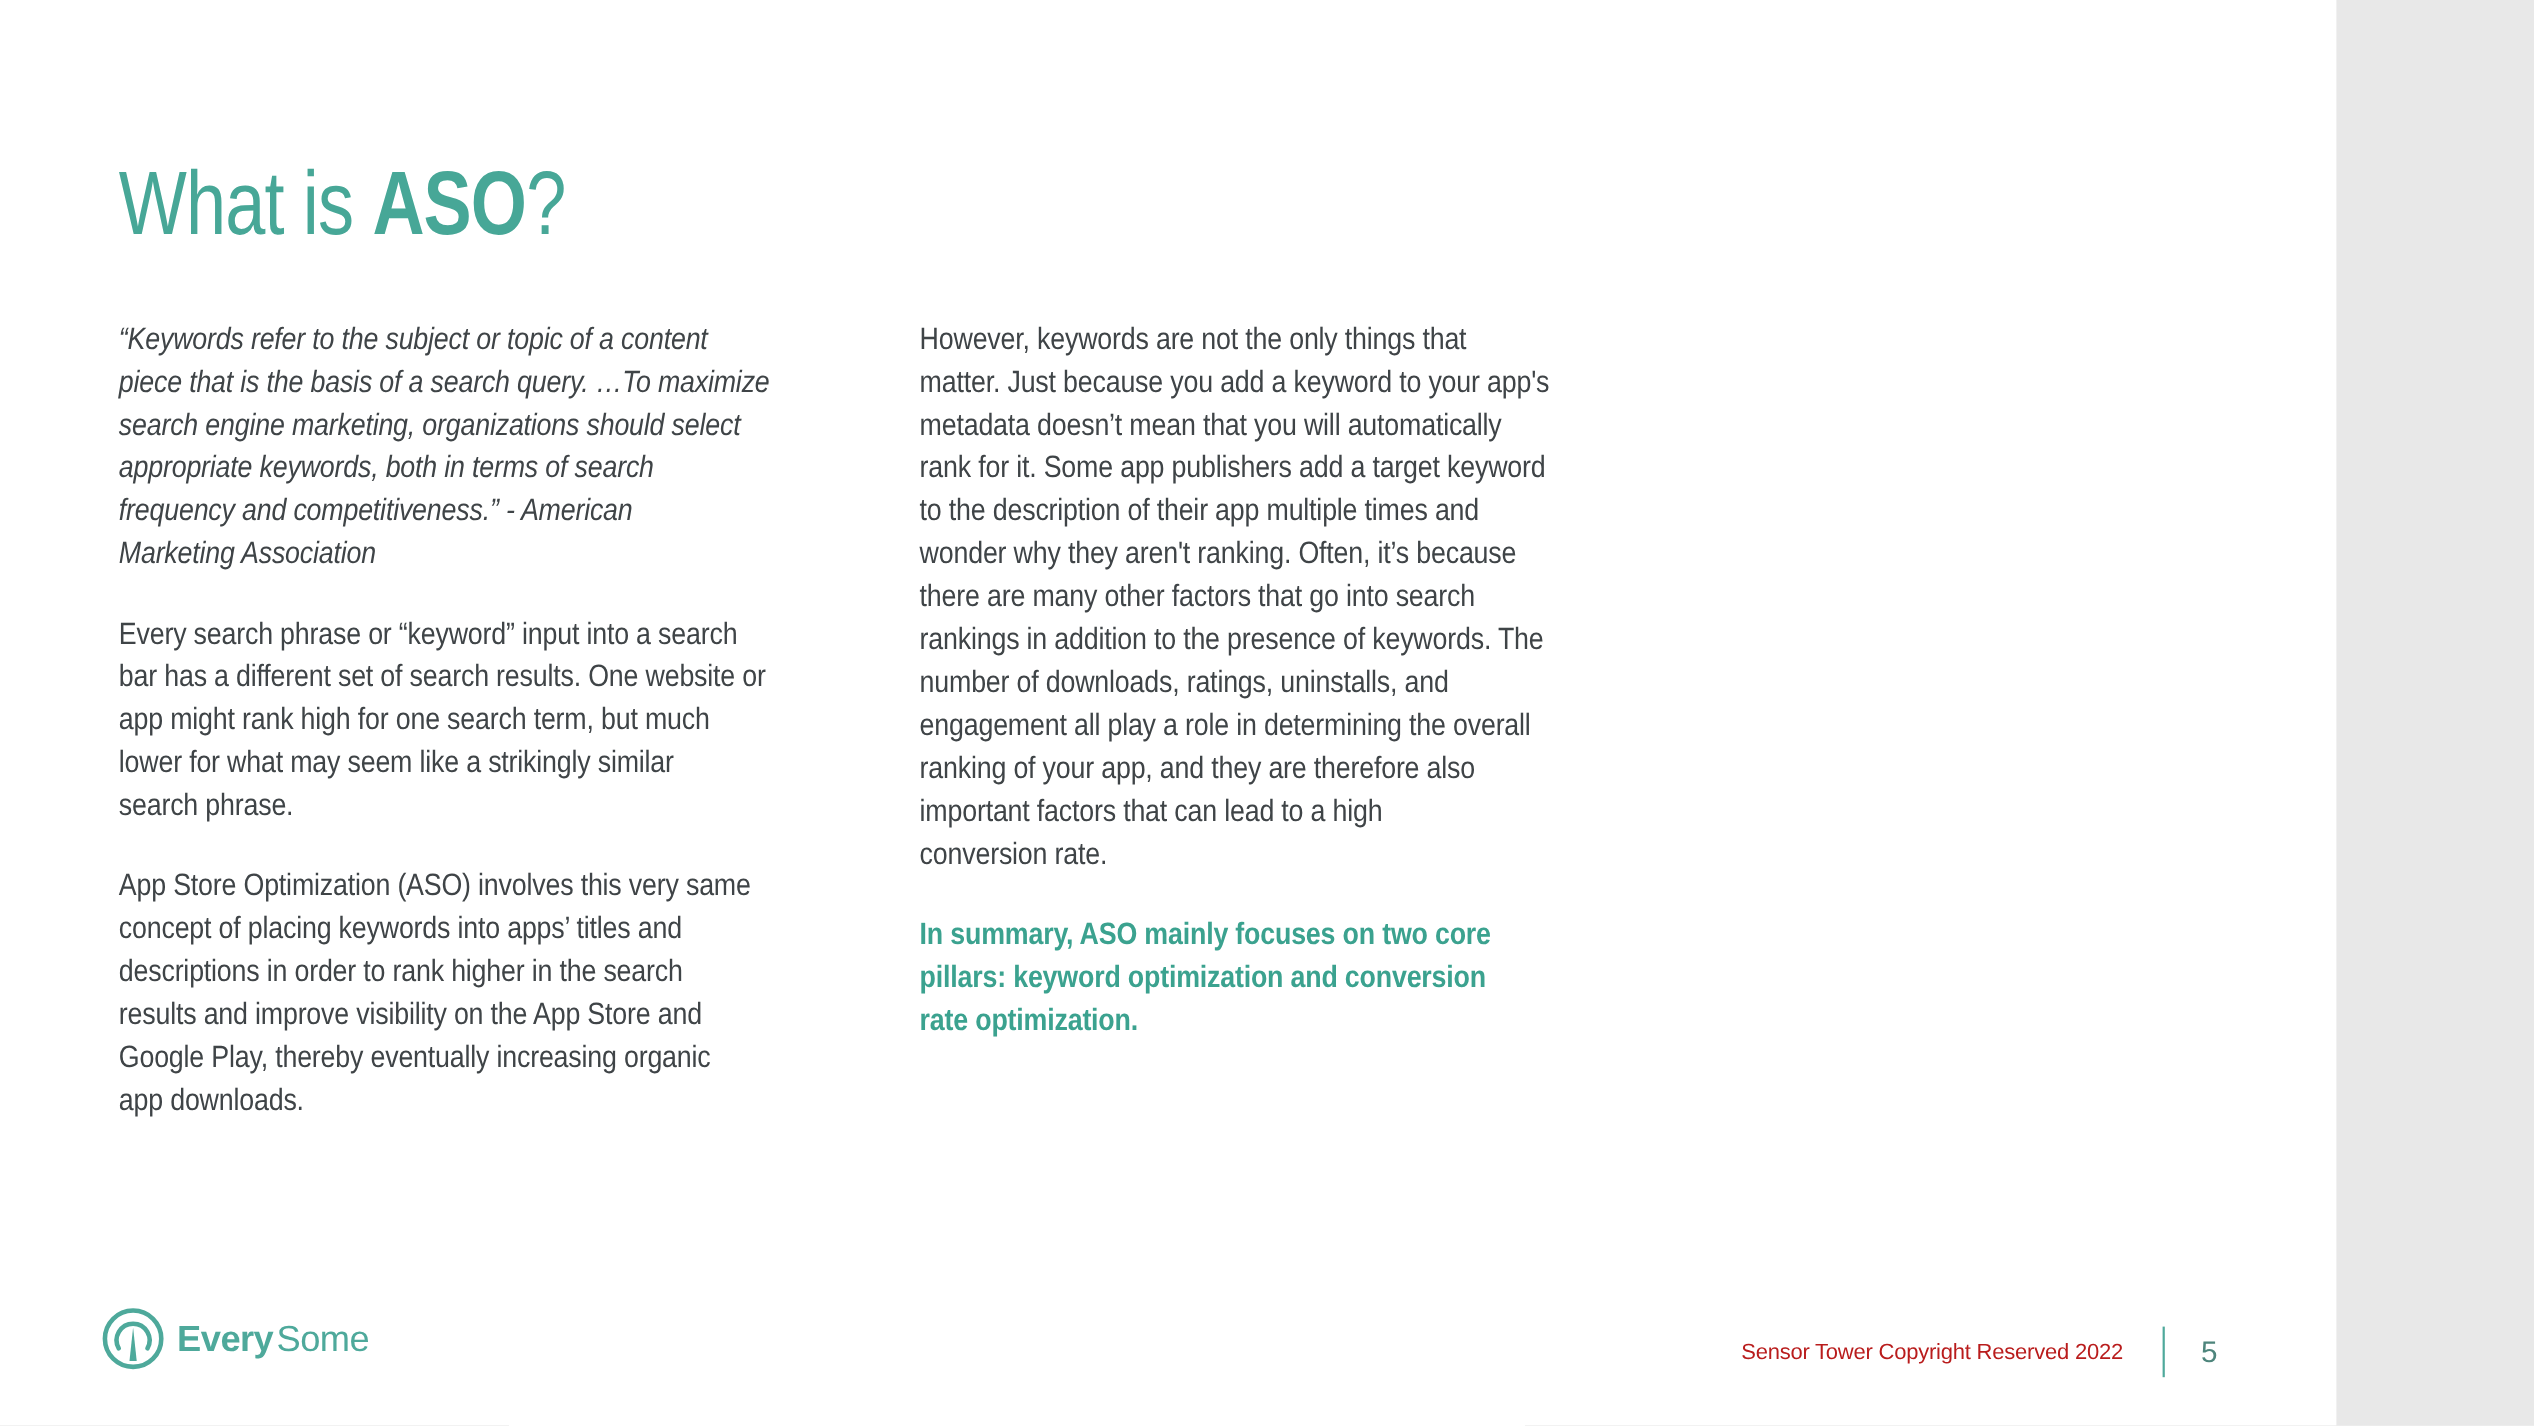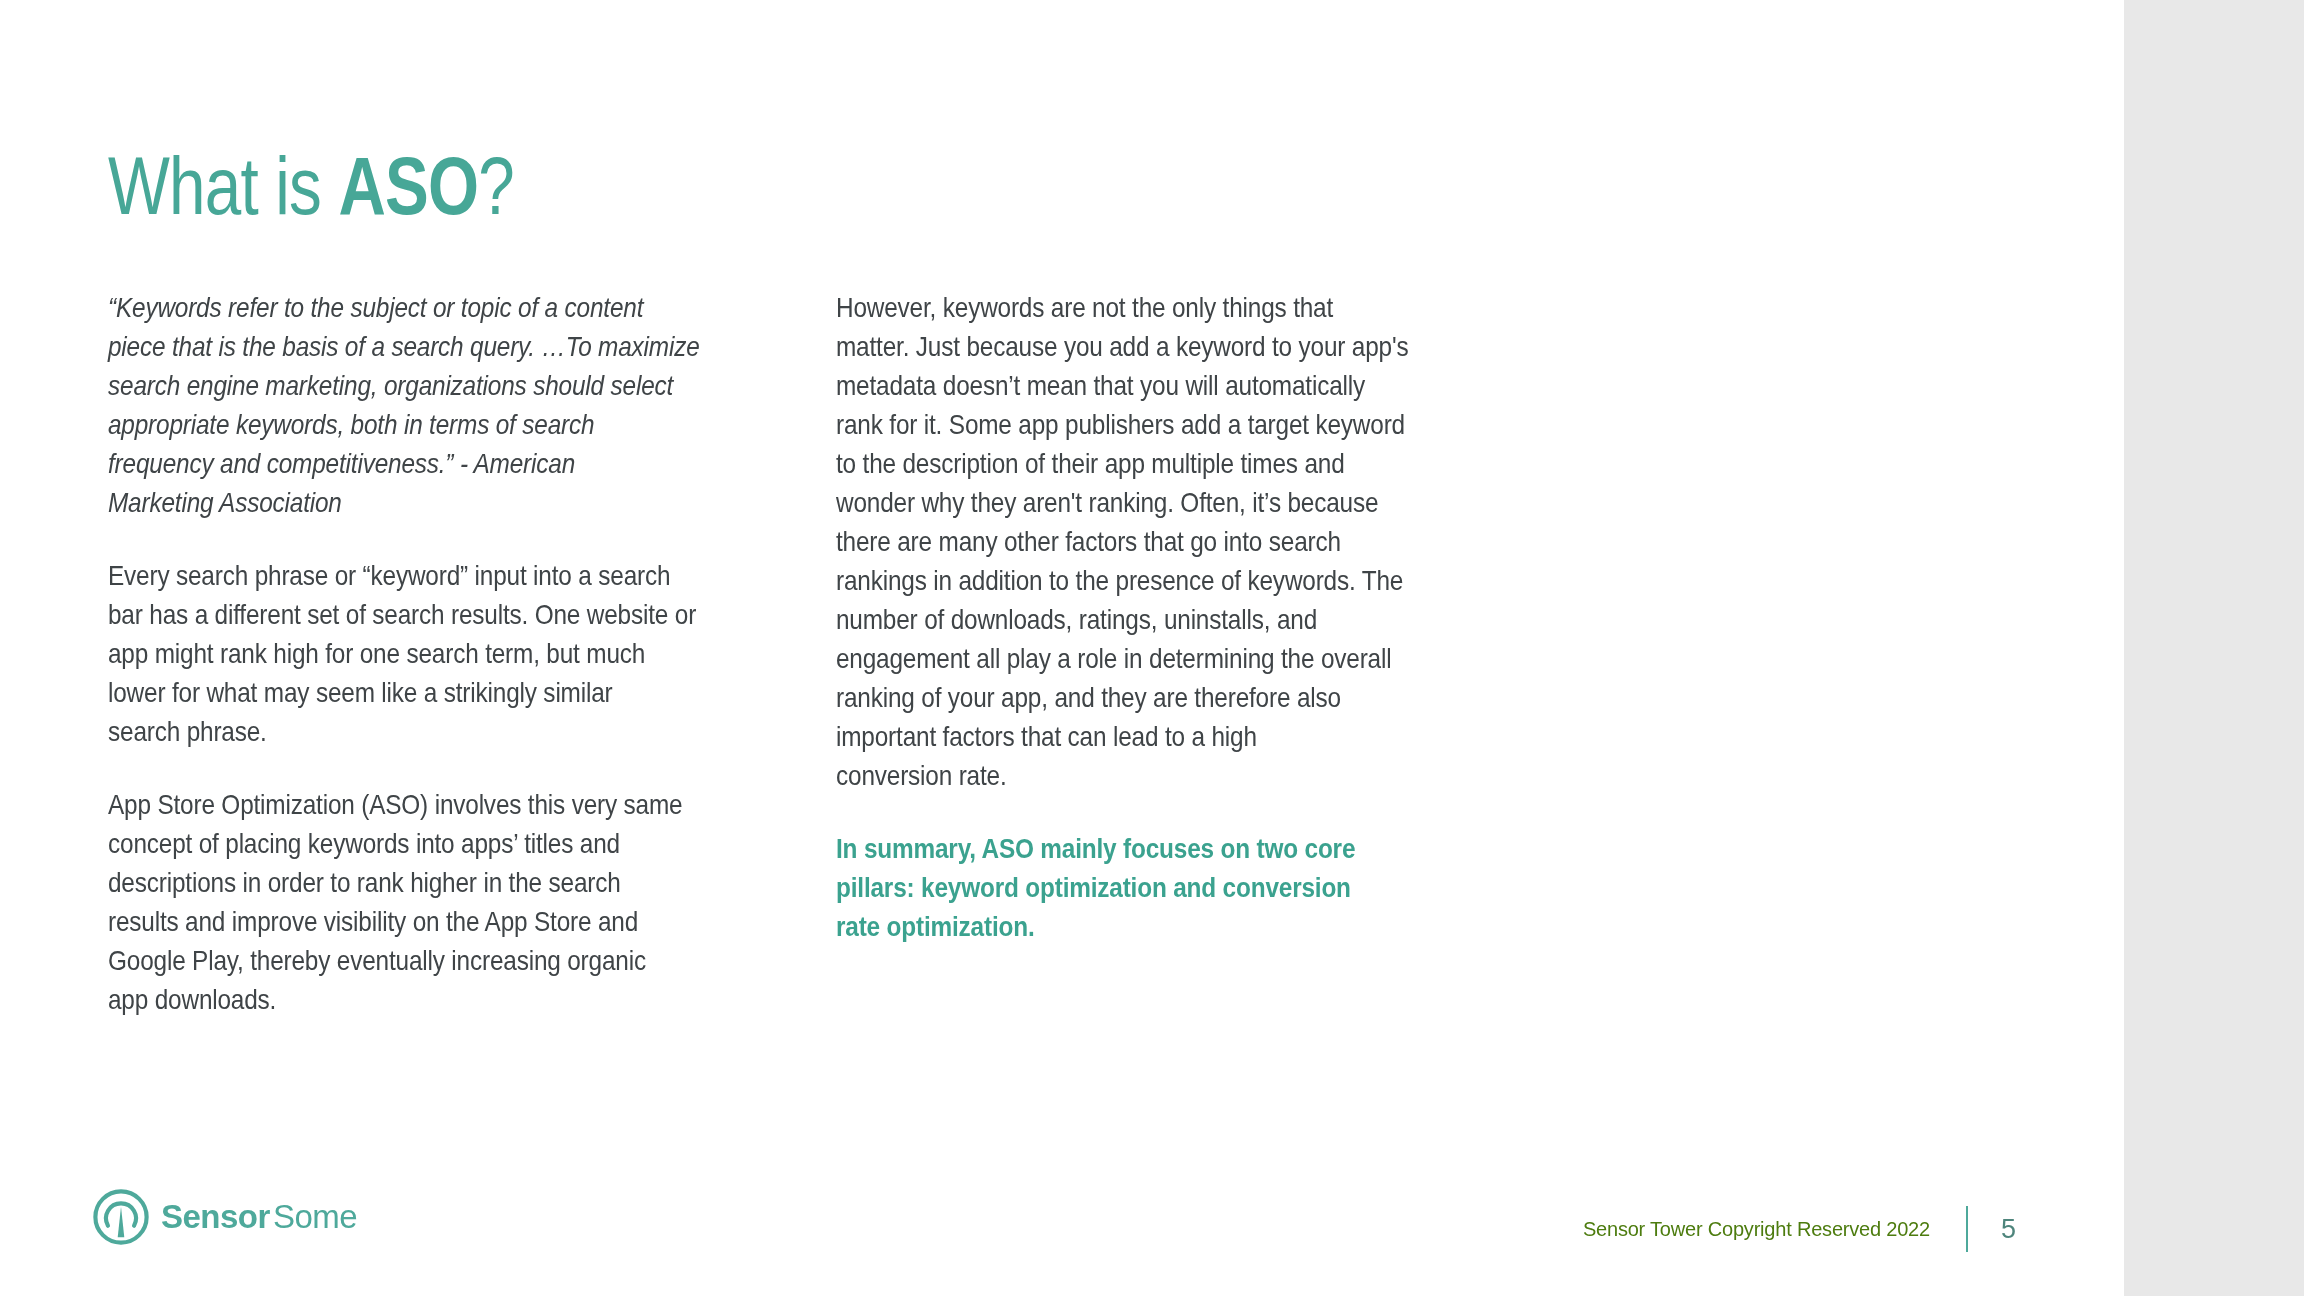--- a/index.html
+++ b/index.html
@@ -74,21 +74,21 @@
     position: absolute;
     right: 108px;
     top: 1206px;
     height: 46px;
     display: flex;
     align-items: center;
   }
   .copyright {
     font-size: 20px;
     letter-spacing: -0.2px;
-    color: #4d7c0f;
+    color: #b91c1c;
   }
   .vbar {
     width: 2px;
     height: 46px;
     background: #4ea99b;
     margin: 0 33px 0 36px;
   }
   .pagenum {
     font-size: 27px;
     color: #4e857c;
@@ -139,21 +139,21 @@
 pillars: keyword optimization and conversion
 rate optimization.</p>
   </div>
 
   <div class="footer-left">
     <svg class="logo-icon" viewBox="0 0 60 60" aria-hidden="true">
       <circle cx="30" cy="30" r="26.5" fill="none" stroke="#4ea99b" stroke-width="4.3"></circle>
       <path d="M 16.5 39 A 15.5 15.5 0 1 1 43.5 39" fill="none" stroke="#4ea99b" stroke-width="4.3" stroke-linecap="round"></path>
       <polygon points="30,19.5 26.6,51 33.4,51" fill="#4ea99b"></polygon>
     </svg>
-    <div class="brand"><b>Sensor</b><span>Some</span></div>
+    <div class="brand"><b>Every</b><span>Some</span></div>
   </div>
 
   <div class="footer-right">
     <span class="copyright">Sensor Tower Copyright Reserved 2022</span>
     <span class="vbar"></span>
     <span class="pagenum">5</span>
   </div>
 
 </div>
 

